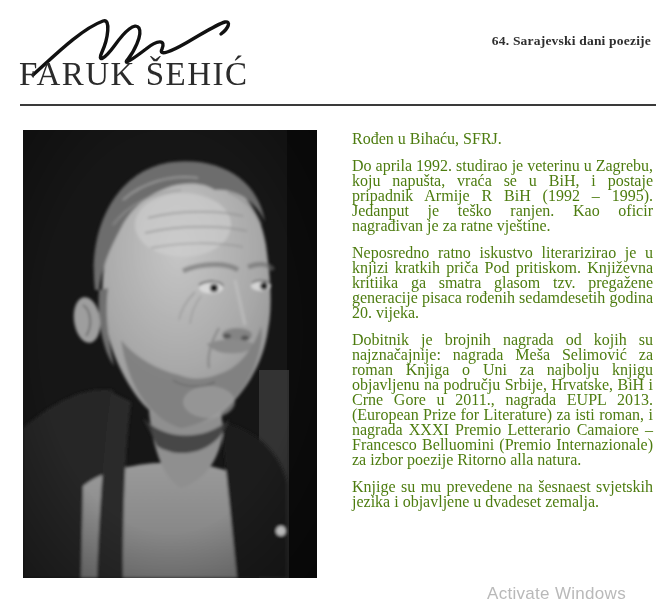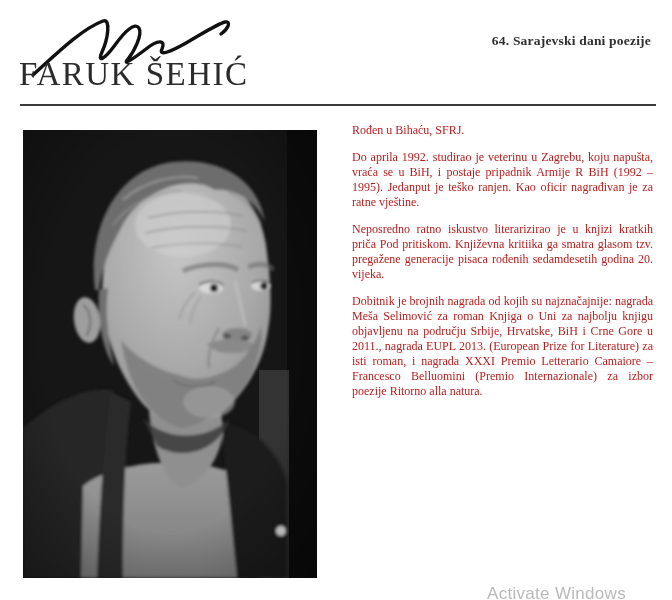--- a/index.html
+++ b/index.html
@@ -24,23 +24,23 @@
   }
   .photo{
     position:absolute;left:23px;top:130px;width:294px;height:448px;
     background:#151515;overflow:hidden;
   }
   .photo svg{display:block;width:100%;height:100%;}
   .bio{
     position:absolute;left:352px;top:123px;width:301px;
   }
   .bio p{
-    margin:0 0 12px 0;
-    font-size:12px;line-height:15px;
-    text-align:justify;color:#b91c1c;
+    margin:8px 0 12px 0;
+    font-size:16px;line-height:15px;
+    text-align:justify;color:#4d7c0f;
   }
   .watermark{
     position:absolute;left:487px;top:584px;
     font-family:"Liberation Sans", sans-serif;
     font-size:17px;color:#b9b9b9;letter-spacing:.3px;white-space:nowrap;
   }
 </style>
 </head>
 <body>
 
@@ -141,15 +141,16 @@
 
     <rect x="0" y="0" width="294" height="448" fill="url(#vignette)"></rect>
   </svg>
 </div>
 
 <div class="bio">
   <p>Rođen u Bihaću, SFRJ.</p>
   <p>Do aprila 1992. studirao je veterinu u Zagrebu, koju napušta, vraća se u BiH, i postaje pripadnik Armije R BiH (1992 – 1995). Jedanput je teško ranjen. Kao oficir nagrađivan je za ratne vještine.</p>
   <p>Neposredno ratno iskustvo literarizirao je u knjizi kratkih priča Pod pritiskom. Književna kritiika ga smatra glasom tzv. pregažene generacije pisaca rođenih sedamdesetih godina 20. vijeka.</p>
   <p>Dobitnik je brojnih nagrada od kojih su najznačajnije: nagrada Meša Selimović za roman Knjiga o Uni za najbolju knjigu objavljenu na području Srbije, Hrvatske, BiH i Crne Gore u 2011., nagrada EUPL 2013. (European Prize for Literature) za isti roman, i nagrada XXXI Premio Letterario Camaiore – Francesco Belluomini (Premio Internazionale) za izbor poezije Ritorno alla natura.</p>
+  <p>Knjige su mu prevedene na šesnaest svjetskih jezika i objavljene u dvadeset zemalja.</p>
 </div>
 
 <div class="watermark">Activate Windows</div>
 
 </body></html>

